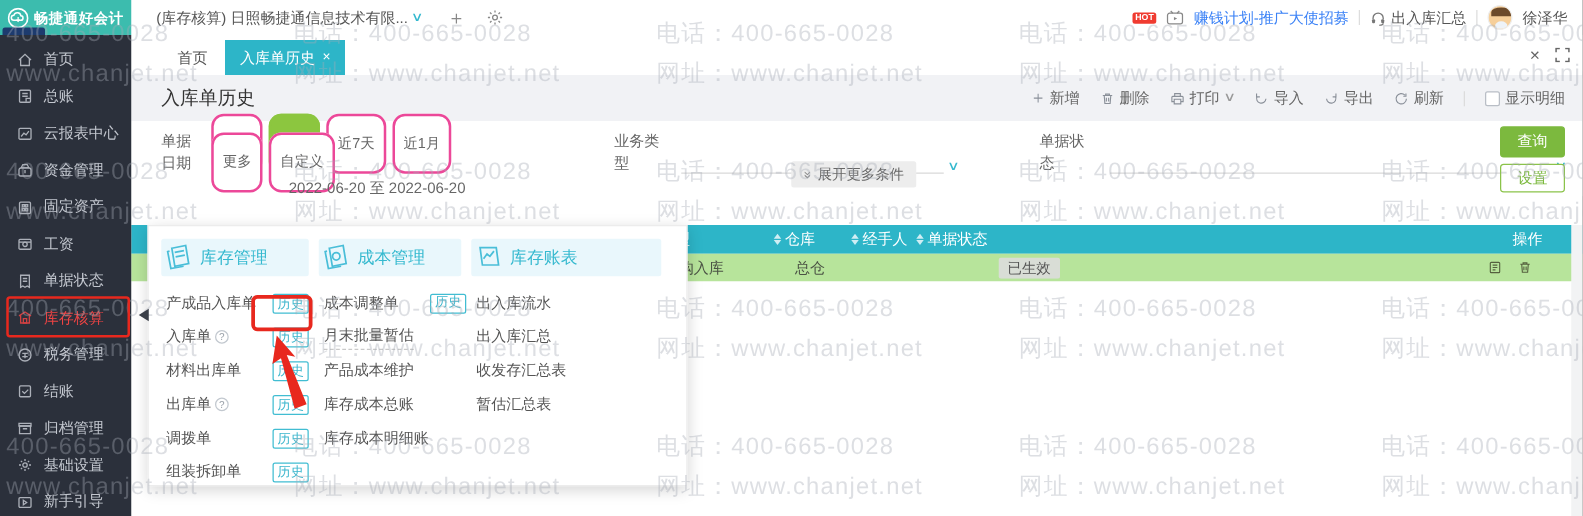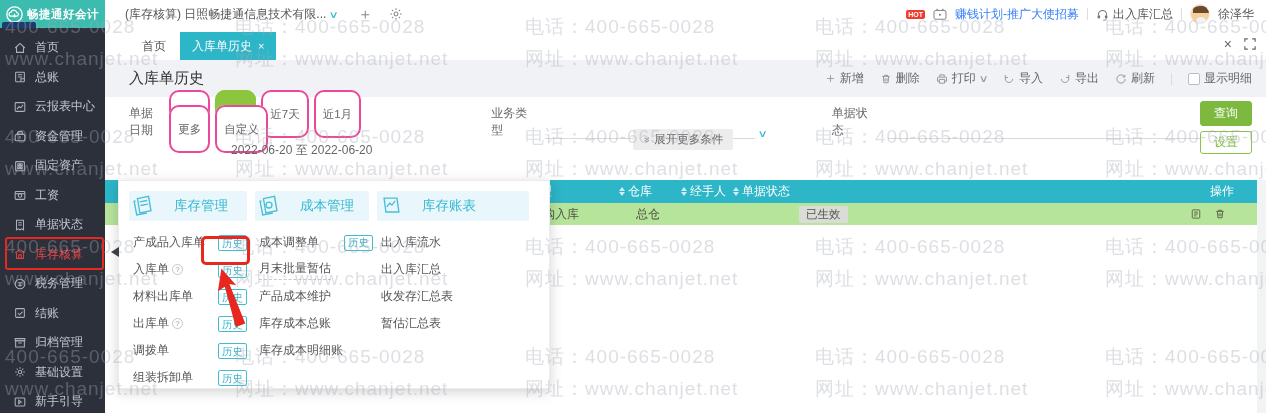--- a/index.html
+++ b/index.html
@@ -72,21 +72,21 @@
   .sort .up { border-bottom:4px solid #cfeef4; } .sort .dn { border-top:4px solid #cfeef4; }
   .hd-cbx { width:11px; height:11px; background:#fff; border-radius:2px; display:inline-block; }
   .status-tag { background:#d9ddd6; color:#555; padding:1px 7px; border-radius:2px; font-size:11.5px; }
   .op-icons { display:flex; gap:12px; margin-left:auto; padding-right:40px; }
   .op-icons svg { color:#55603f; cursor:pointer; }
   .g-head .opc { margin-left:auto; padding-right:32px; }
   .scroll-strip { position:absolute; right:0; top:152px; width:9px; height:233px; background:#f2f3f4; }
   
   .popup { position:absolute; left:13px; top:152px; width:432px; height:209px; background:#fff; border:1px solid #ececec; box-shadow:0 3px 12px rgba(0,0,0,.18); z-index:30; display:flex; padding:8px 0 0 10px; }
   .m-col { width:126px; } .m-col:nth-child(2){ width:122px;font-family:Liberation Serif, serif; } .m-col:nth-child(3){ width:160px; }
-  .m-head { display:flex; align-items:center; gap:19px; background:#e9f7fc; border-radius:2px; padding:3px 8px 3px 2px; margin:2px 8px 8px 0; color:#35b9cf; font-size:13.5px; }
+  .m-head { display:flex; align-items:center; gap:5px; background:#e9f7fc; border-radius:2px; padding:3px 8px 3px 2px; margin:2px 8px 8px 0; color:#35b9cf; font-size:13.5px; }
   .m-item { height:27px; display:flex; align-items:center; font-size:12px; color:#555; padding-left:4px; cursor:pointer; position:relative; width:118px; }
   .m-item .lbl.dotted { border-bottom:1px dashed #c9c9c9; padding-bottom:2px; }
   .help-q { width:11px; height:11px; border:1px solid #c2c8cf; border-radius:50%; color:#9aa1a9; font-size:8px; display:inline-flex; align-items:center; justify-content:center; margin-left:3px; }
   .hist { margin-left:auto; border:1px solid #41bdd2; color:#3bb6cd; font-size:10.5px; padding:0 3px; border-radius:2px; background:#fff; line-height:14px; }
   
   .anno { position:absolute; z-index:50; pointer-events:none; }
   .box-sidebar { left:5px; top:237px; width:99px; height:33px; border:2px solid #e8281e; border-radius:3px; }
   .collapse-tri { left:111px; top:247px; width:0; height:0; border-top:5px solid transparent; border-bottom:5px solid transparent; border-right:8px solid #3a3f48; }
   .box-menu { left:201px; top:236px; width:49px; height:29px; border:3px solid #e8281e; border-radius:5px; }
   .arrow-svg { left:213px; top:265px; transform:rotate(-9deg); }

